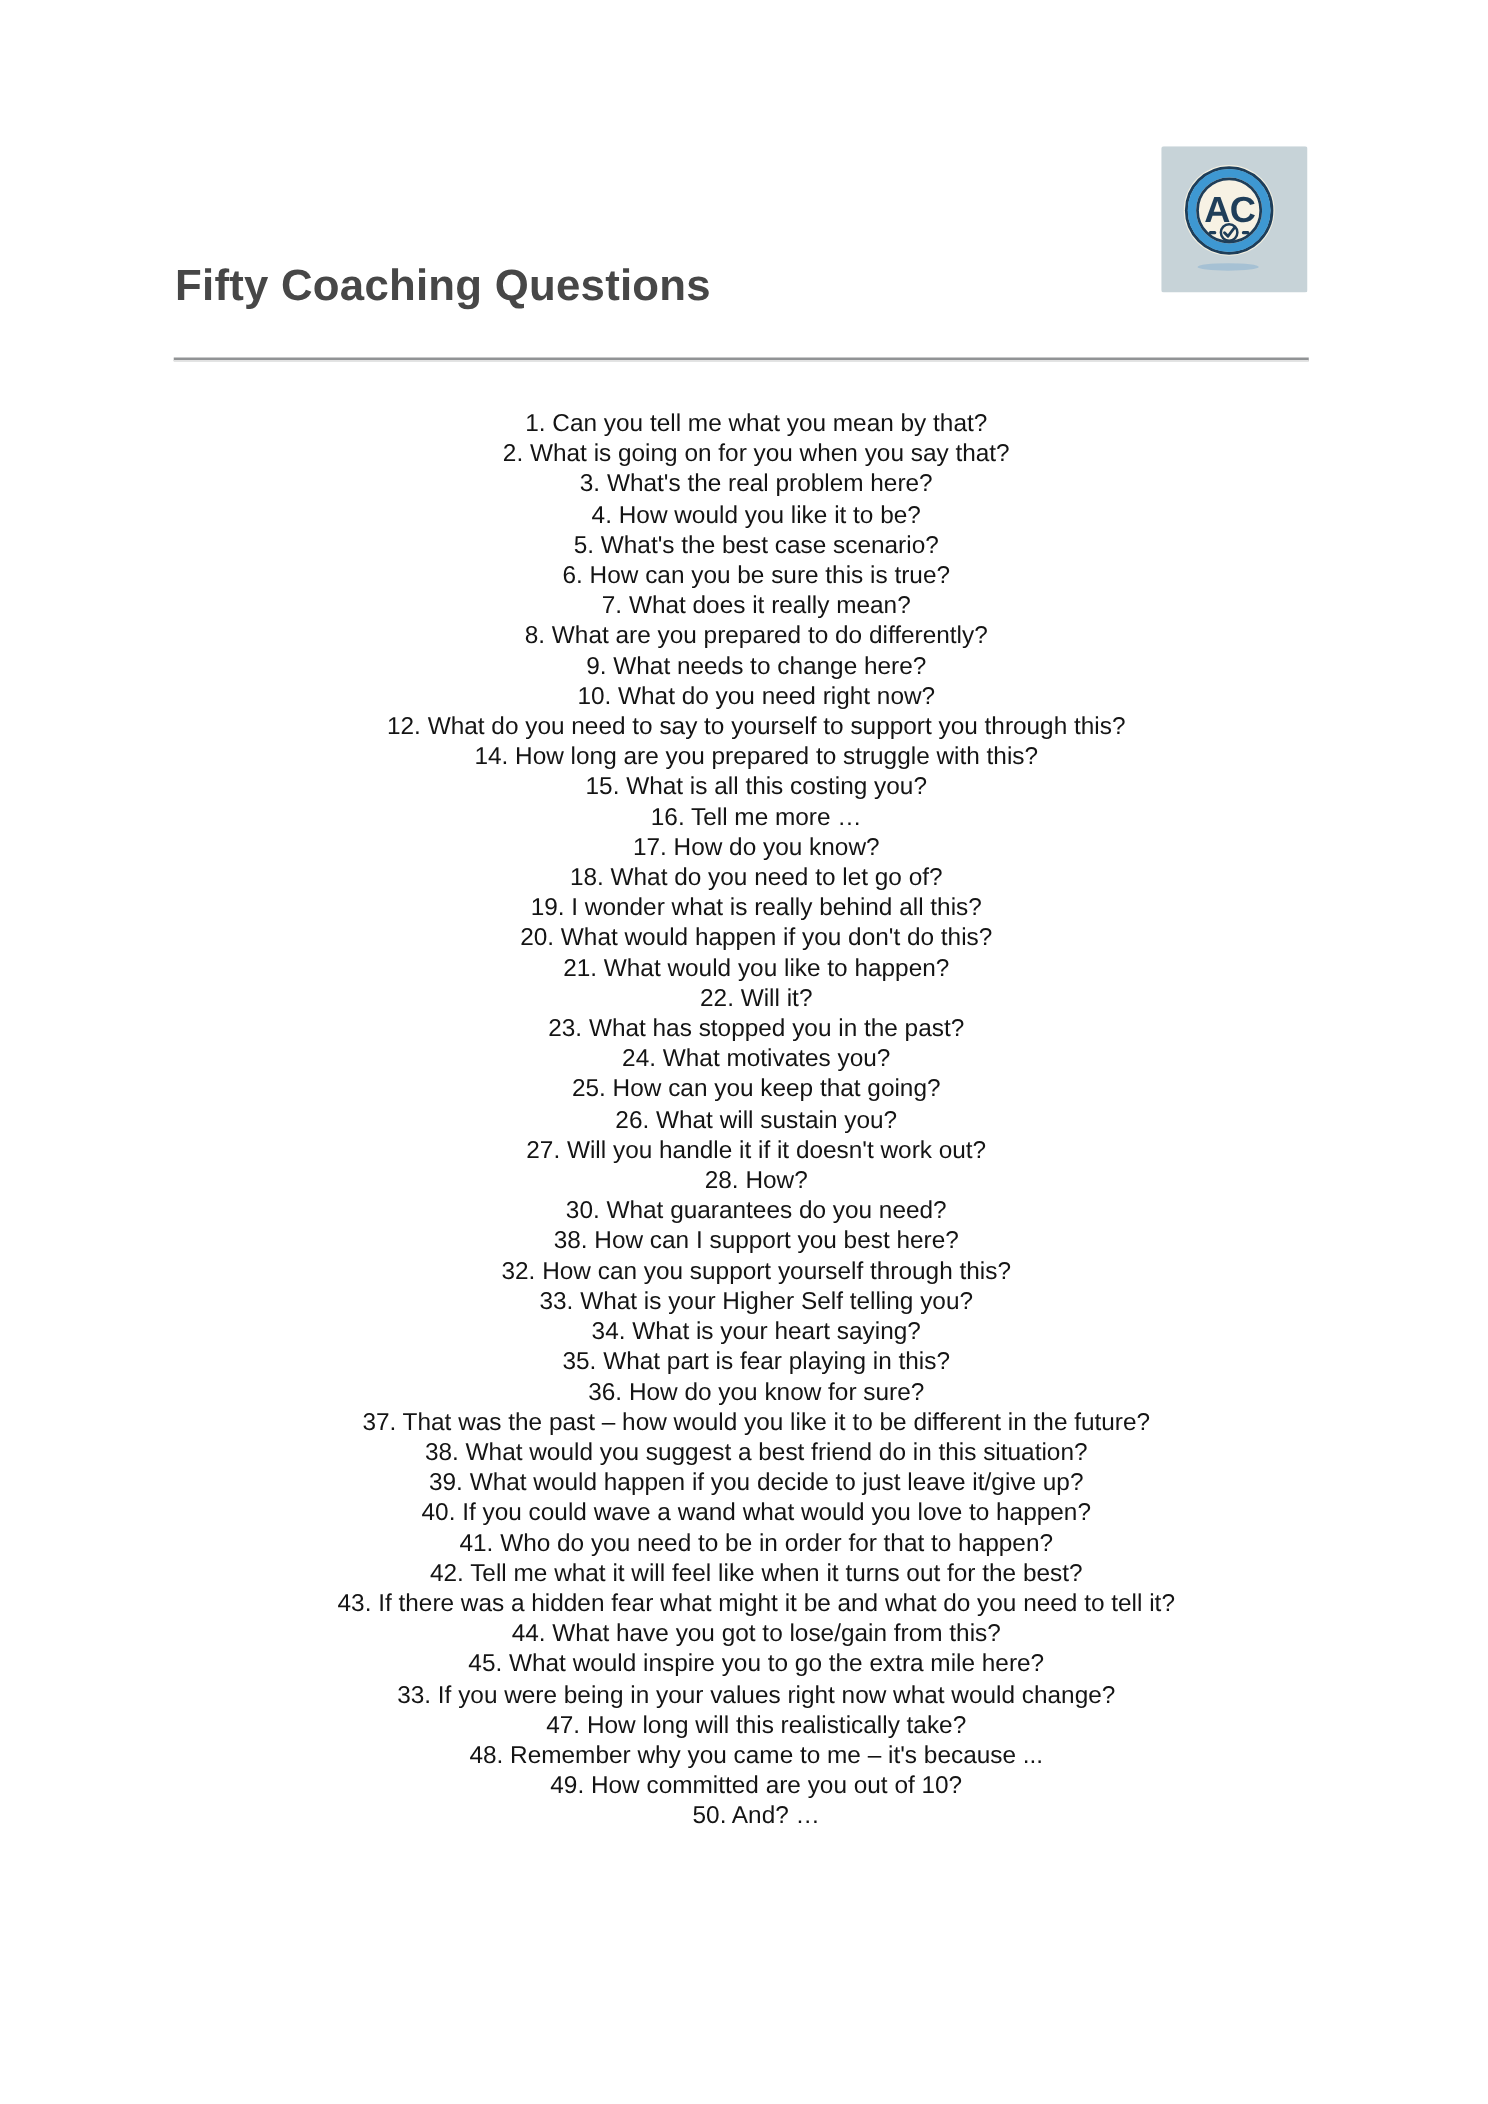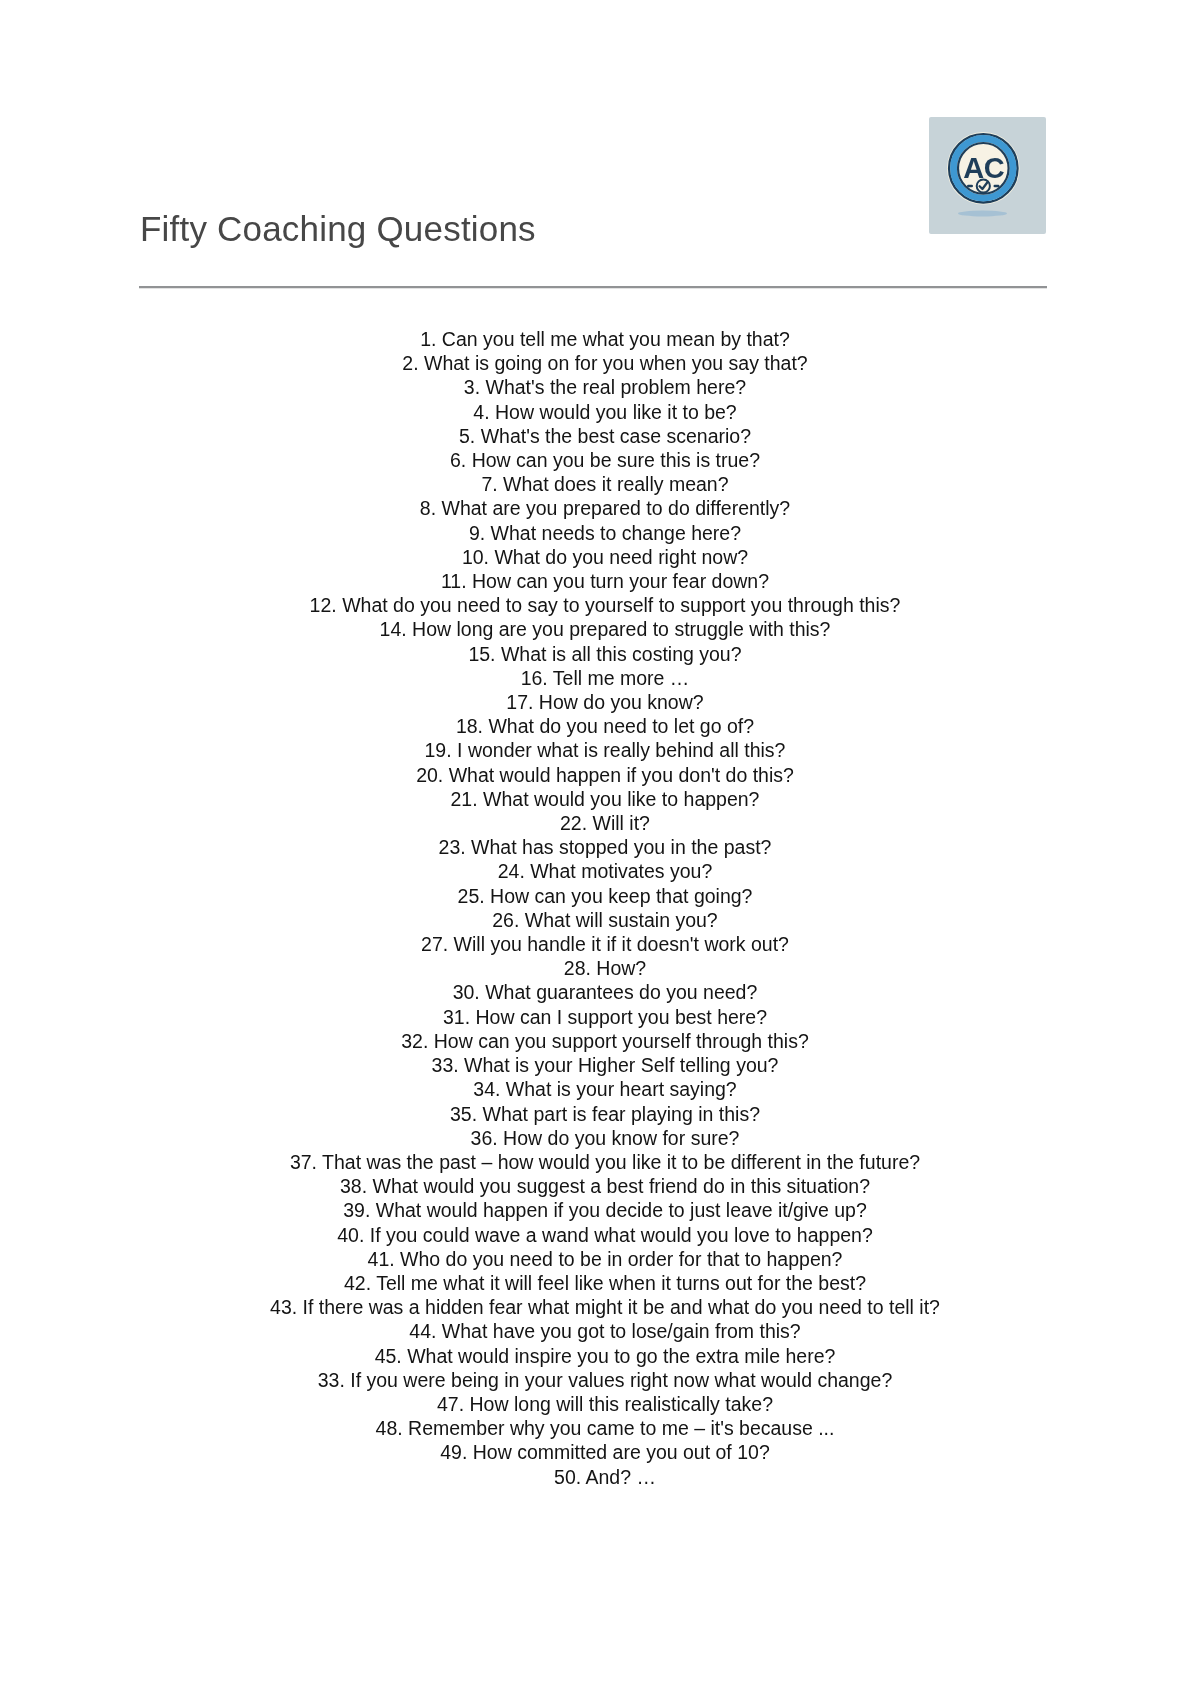--- a/index.html
+++ b/index.html
@@ -26,21 +26,21 @@
     width: 117px;
     height: 117px;
   }
   .page-title {
     position: absolute;
     left: 140px;
     top: 208px;
     margin: 0;
     font-size: 35px;
     line-height: 42px;
-    font-weight: normal;
+    font-weight: bold;
     color: #474747;
     letter-spacing: 0.2px;
     white-space: nowrap;
   }
   .rule {
     position: absolute;
     left: 139px;
     top: 286px;
     width: 908px;
     height: 2px;
@@ -92,39 +92,38 @@
       <div class="q-line">1. Can you tell me what you mean by that?</div>
       <div class="q-line">2. What is going on for you when you say that?</div>
       <div class="q-line">3. What's the real problem here?</div>
       <div class="q-line">4. How would you like it to be?</div>
       <div class="q-line">5. What's the best case scenario?</div>
       <div class="q-line">6. How can you be sure this is true?</div>
       <div class="q-line">7. What does it really mean?</div>
       <div class="q-line">8. What are you prepared to do differently?</div>
       <div class="q-line">9. What needs to change here?</div>
       <div class="q-line">10. What do you need right now?</div>
-      <div class="q-line">11. How can you turn your fear down?</div>
       <div class="q-line">12. What do you need to say to yourself to support you through this?</div>
       <div class="q-line">14. How long are you prepared to struggle with this?</div>
       <div class="q-line">15. What is all this costing you?</div>
       <div class="q-line">16. Tell me more …</div>
       <div class="q-line">17. How do you know?</div>
       <div class="q-line">18. What do you need to let go of?</div>
       <div class="q-line">19. I wonder what is really behind all this?</div>
       <div class="q-line">20. What would happen if you don't do this?</div>
       <div class="q-line">21. What would you like to happen?</div>
       <div class="q-line">22. Will it?</div>
       <div class="q-line">23. What has stopped you in the past?</div>
       <div class="q-line">24. What motivates you?</div>
       <div class="q-line">25. How can you keep that going?</div>
       <div class="q-line">26. What will sustain you?</div>
       <div class="q-line">27. Will you handle it if it doesn't work out?</div>
       <div class="q-line">28. How?</div>
       <div class="q-line">30. What guarantees do you need?</div>
-      <div class="q-line">31. How can I support you best here?</div>
+      <div class="q-line">38. How can I support you best here?</div>
       <div class="q-line">32. How can you support yourself through this?</div>
       <div class="q-line">33. What is your Higher Self telling you?</div>
       <div class="q-line">34. What is your heart saying?</div>
       <div class="q-line">35. What part is fear playing in this?</div>
       <div class="q-line">36. How do you know for sure?</div>
       <div class="q-line">37. That was the past – how would you like it to be different in the future?</div>
       <div class="q-line">38. What would you suggest a best friend do in this situation?</div>
       <div class="q-line">39. What would happen if you decide to just leave it/give up?</div>
       <div class="q-line">40. If you could wave a wand what would you love to happen?</div>
       <div class="q-line">41. Who do you need to be in order for that to happen?</div>

